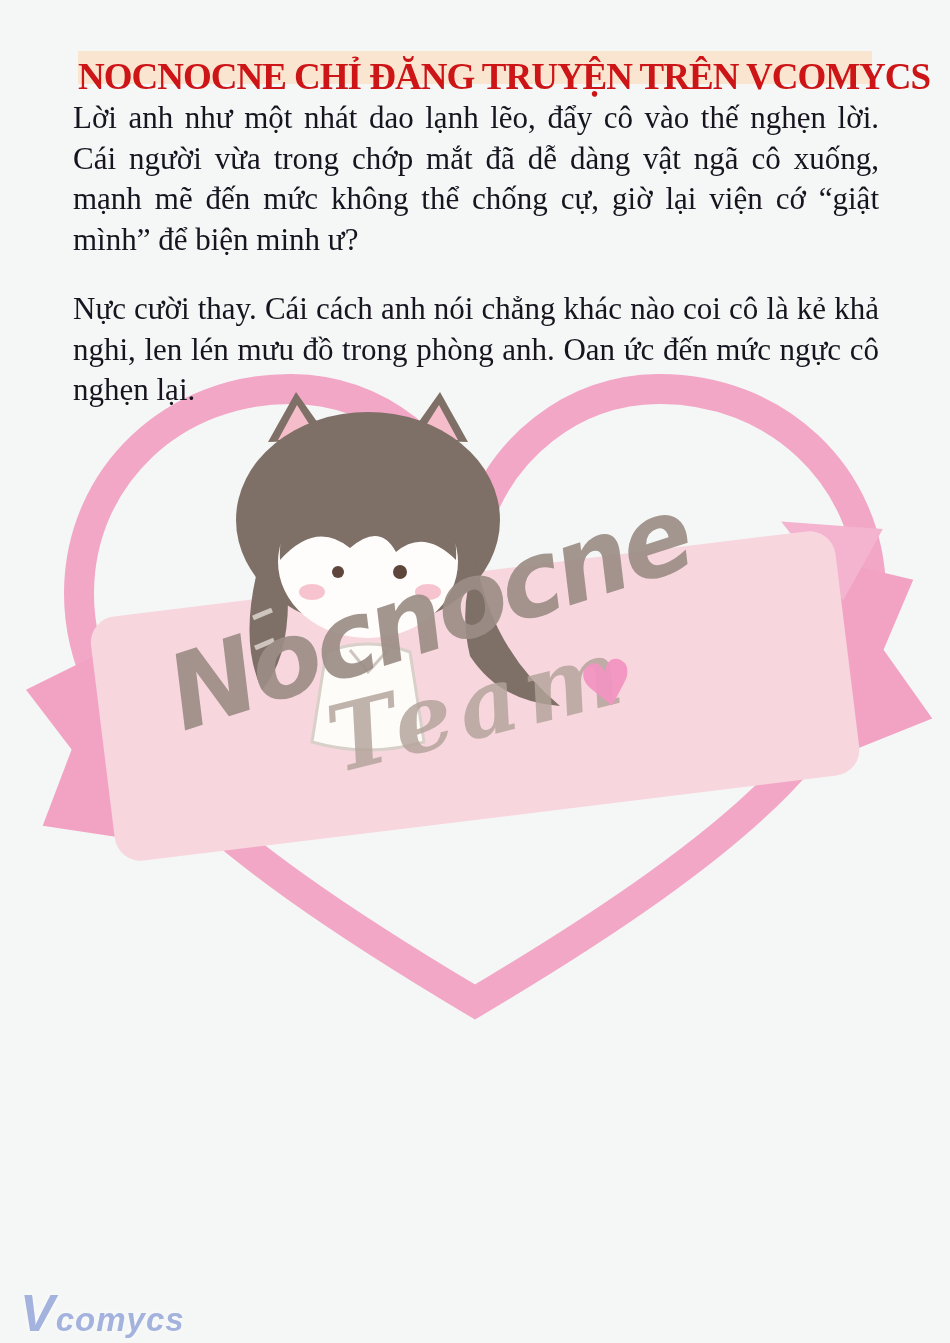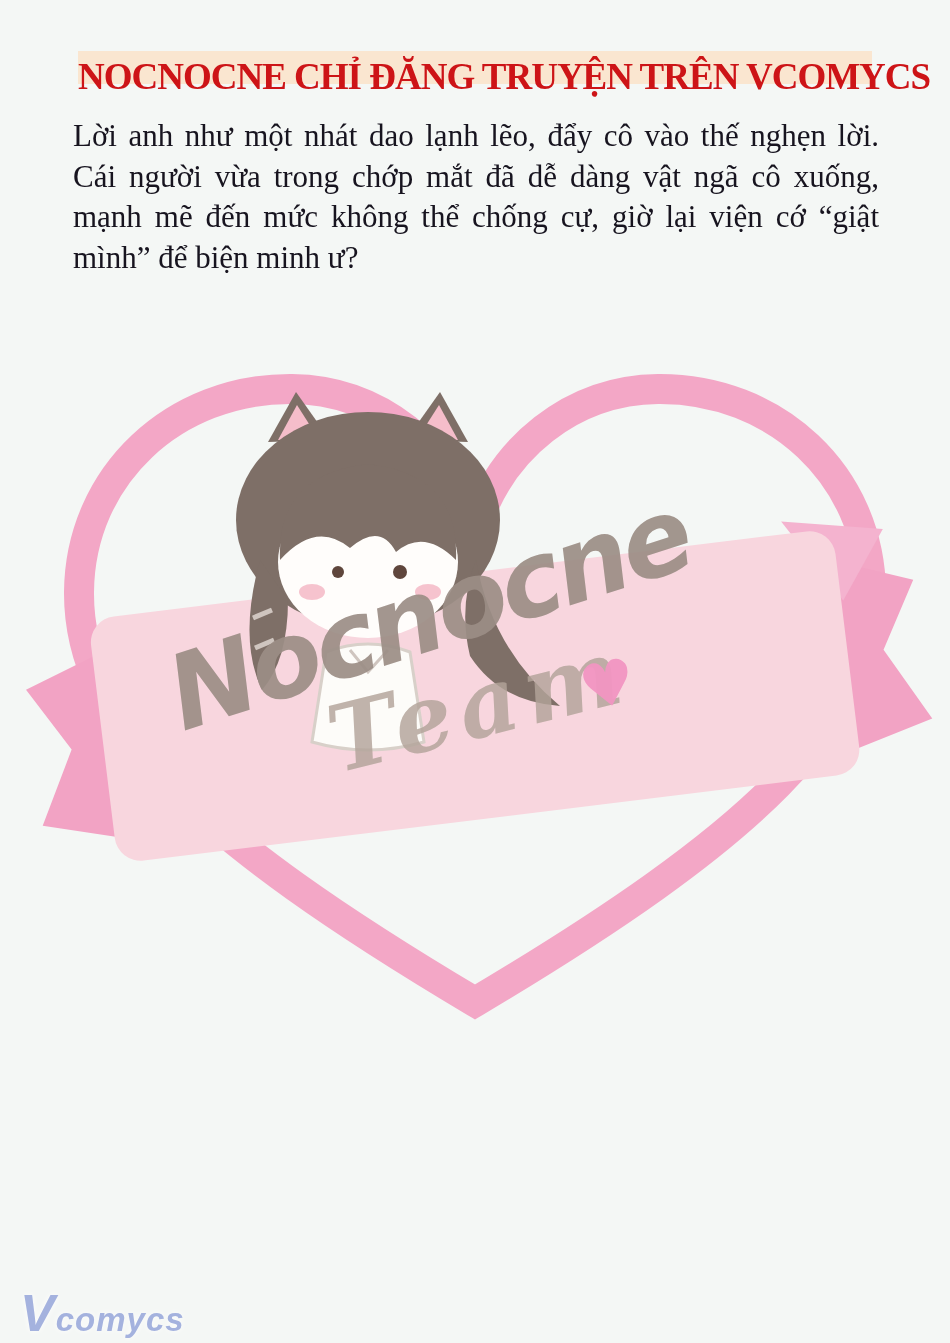--- a/index.html
+++ b/index.html
@@ -29,21 +29,21 @@
     transform:rotate(-12deg); opacity:.95;
   }
   
   .header {
     position:absolute; left:78px; top:51px; width:794px; height:33px; z-index:2;
     background:#fae6d0; color:#cd1417;
     font-family:"Liberation Serif", serif; font-weight:bold; font-size:37px;
     line-height:51px; text-align:center; white-space:nowrap; letter-spacing:-1px;
   }
   
-  .content { position:absolute; left:73px; top:116px; width:806px; z-index:2; }
+  .content { position:absolute; left:73px; top:98px; width:806px; z-index:2; }
   .content p {
     margin:0 0 29px 0; font-size:31px; line-height:40.5px;
     text-align:justify; color:#17141f;
   }
   
   .vcomycs-logo {
     position:absolute; left:20px; top:1283px; z-index:2; display:block;
     font-family:"Liberation Sans", sans-serif; font-style:italic; font-weight:bold;
     font-size:33px; color:#a4b2de; letter-spacing:1px;
     text-shadow:0 0 6px rgba(255,255,255,.9);
@@ -102,18 +102,19 @@
     <div class="wm-team">Team</div>
     <div class="wm-heart-glyph">♥</div>
   </div>
 
   <div class="header">
     <span>NOCNOCNE CHỈ ĐĂNG TRUYỆN TRÊN VCOMYCS</span>
   </div>
 
   <div class="content">
     <p>Lời anh như một nhát dao lạnh lẽo, đẩy cô vào thế nghẹn lời. Cái người vừa trong chớp mắt đã dễ dàng vật ngã cô xuống, mạnh mẽ đến mức không thể chống cự, giờ lại viện cớ “giật mình” để biện minh ư?</p>
+    <p>Nực cười thay. Cái cách anh nói chẳng khác nào coi cô là kẻ khả nghi, len lén mưu đồ trong phòng anh. Oan ức đến mức ngực cô nghẹn lại.</p>
   </div>
 
   <span class="vcomycs-logo">Vcomycs</span>
   <span class="credit">damconuong</span>
 
 </div>
 
 </body></html>

